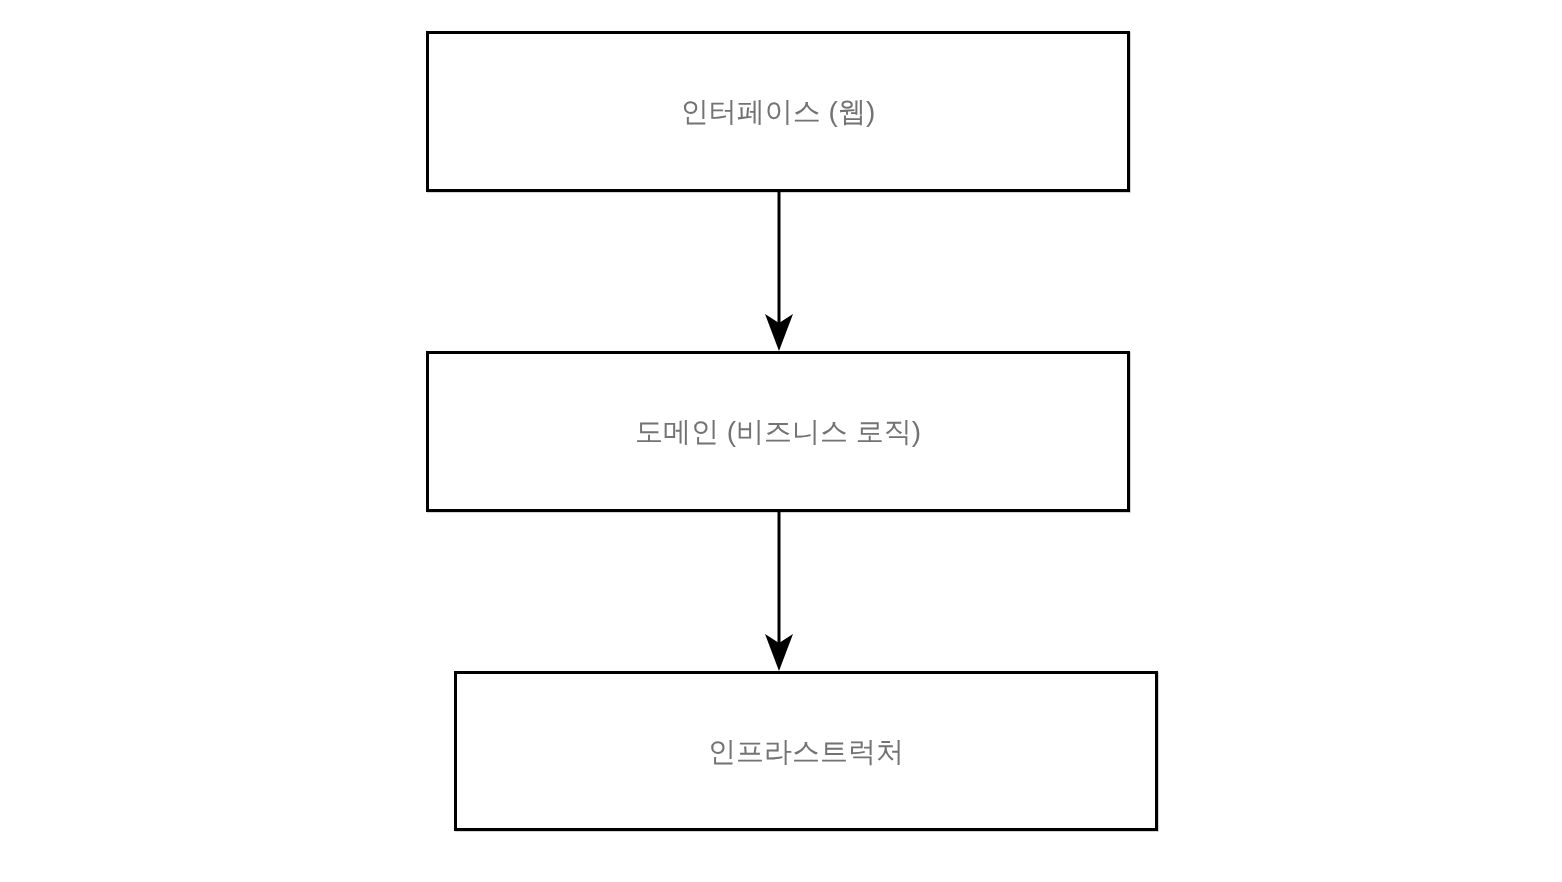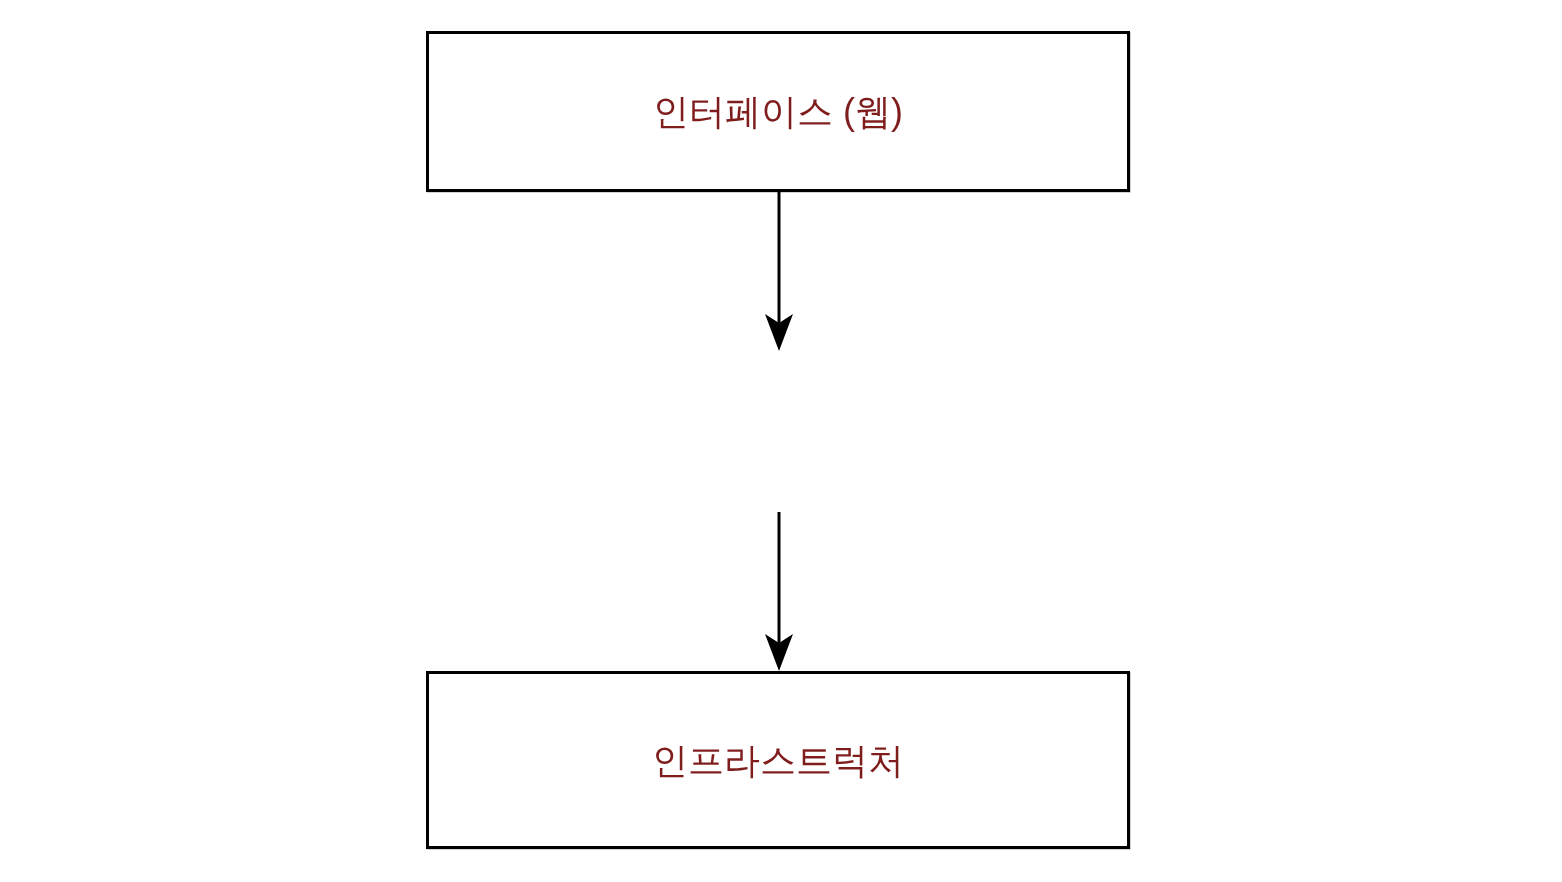--- a/index.html
+++ b/index.html
@@ -21,28 +21,28 @@
     border: 3px solid #000000;
     background: #ffffff;
     box-shadow: 1px 1px 0 #d4d4d4;
     display: flex;
     flex-direction: column;
     align-items: center;
     justify-content: center;
     text-align: center;
   }
   .diagram-box .box-line {
-    font-size: 36px;
+    font-size: 28px;
     line-height: 45px;
-    color: #7f1d1d;
+    color: #737373;
     white-space: nowrap;
   }
   #box-interface      { top: 31px;  height: 161px; }
   #box-domain         { top: 351px; height: 161px; }
-  #box-infrastructure { top: 671px; height: 178px; }
+  #box-infrastructure { top: 671px; height: 160px; margin-left: 28px; }
   .connector {
     position: absolute;
     left: 763px; 
     width: 32px;
     height: 159px;
   }
   #connector-1 { top: 192px; }
   #connector-2 { top: 512px; }
 </style>
 </head>
@@ -52,20 +52,23 @@
 
   <div class="diagram-box" id="box-interface">
     <span class="box-line">인터페이스 (웹)</span>
   </div>
 
   <svg class="connector" id="connector-1" viewBox="0 0 32 159" aria-hidden="true">
     <line x1="16" y1="0" x2="16" y2="138" stroke="#000000" stroke-width="3"></line>
     <polygon points="16,159 2,122 16,131 30,122" fill="#000000"></polygon>
   </svg>
 
+  <div class="diagram-box" id="box-domain">
+    <span class="box-line">도메인 (비즈니스 로직)</span>
+  </div>
 
   <svg class="connector" id="connector-2" viewBox="0 0 32 159" aria-hidden="true">
     <line x1="16" y1="0" x2="16" y2="138" stroke="#000000" stroke-width="3"></line>
     <polygon points="16,159 2,122 16,131 30,122" fill="#000000"></polygon>
   </svg>
 
   <div class="diagram-box" id="box-infrastructure">
     <span class="box-line">인프라스트럭처</span>
   </div>
 

